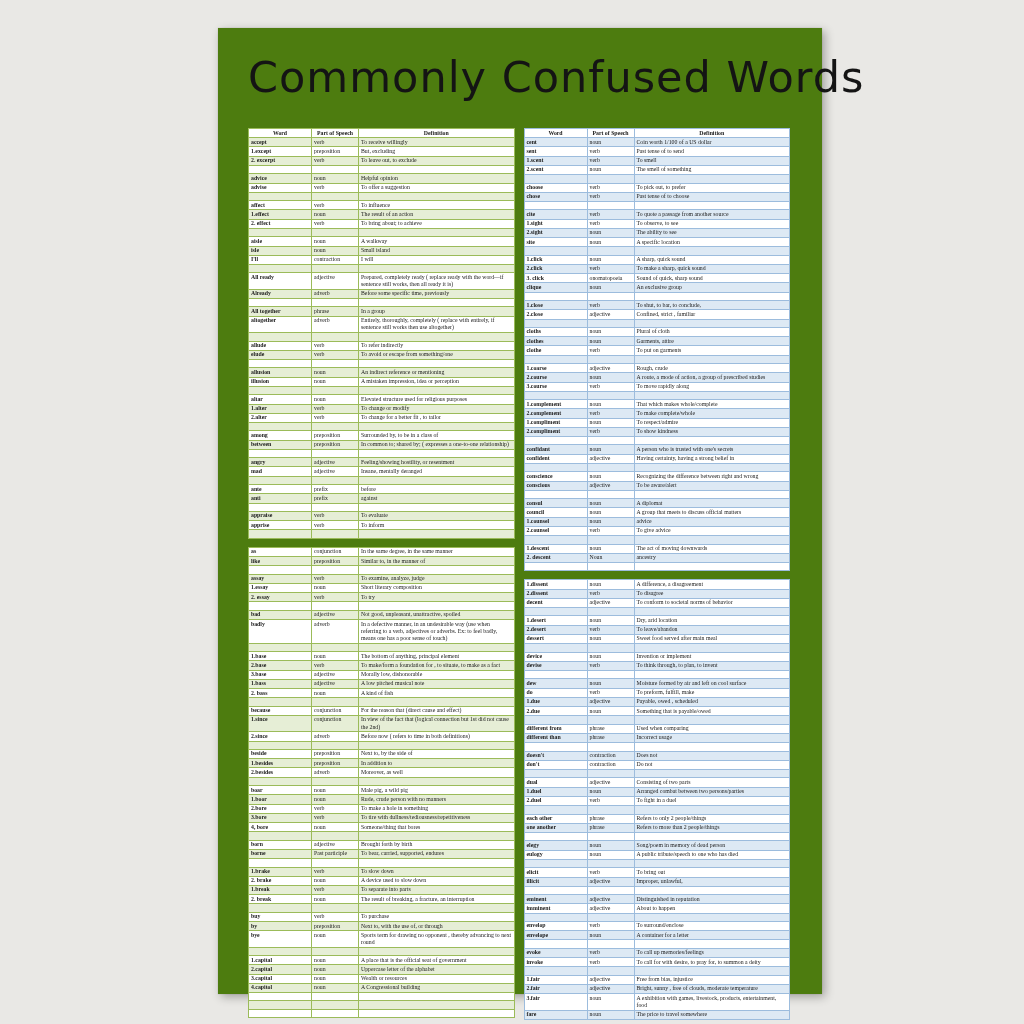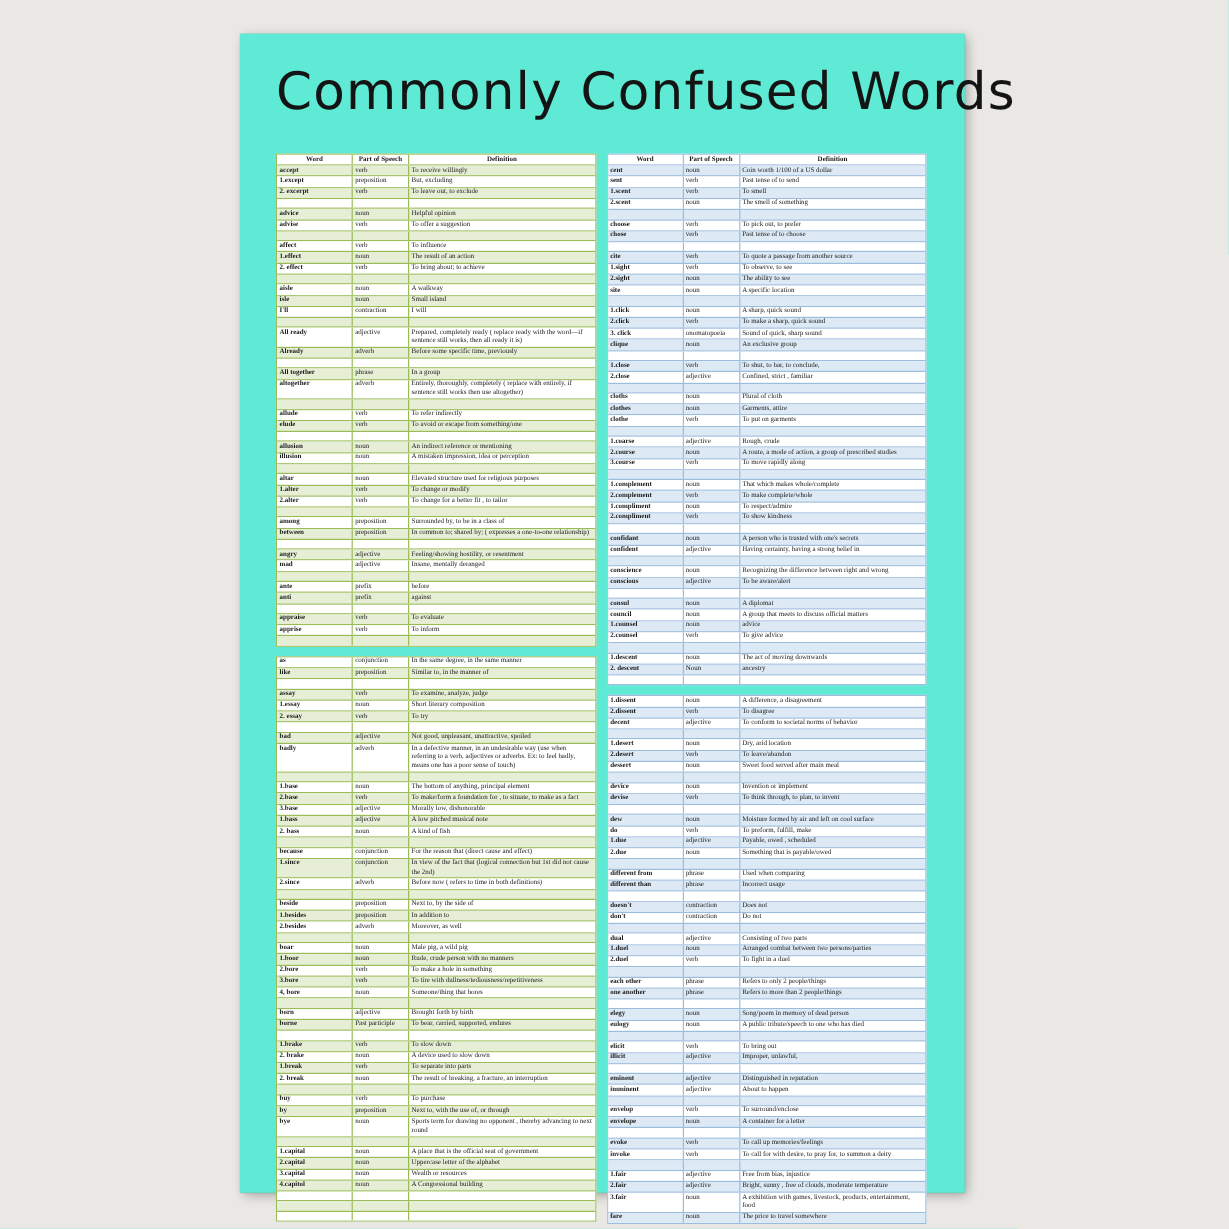--- a/index.html
+++ b/index.html
@@ -1,18 +1,18 @@
 <!DOCTYPE html>
 <html><head>
 <meta charset="utf-8">
 <style>
   html,body{margin:0;padding:0;}
   body{width:1024px;height:1024px;background:#e9e8e5;font-family:"Liberation Serif",serif;}
   .page{position:relative;width:1024px;height:1024px;overflow:hidden;}
-  .poster{position:absolute;left:200px;top:28px;width:604px;height:966px;background:#5eead4;
+  .poster{position:absolute;left:218px;top:28px;width:604px;height:966px;background:#4d7c0f;
           box-shadow:3px 3px 9px rgba(0,0,0,0.30),0 0 1px #b5b3ae;}
   .title{position:absolute;left:30px;top:24px;font-family:"DejaVu Sans",sans-serif;
          font-size:43px;color:#141414;letter-spacing:1px;white-space:nowrap;}
   .cols{position:absolute;left:30px;top:100px;width:542px;display:flex;gap:9px;align-items:flex-start;}
   .col{flex:1;min-width:0;}
   .tbl{display:flex;flex-direction:column;background:#ffffff;border:1.4px solid var(--bc);}
   .tbl.gap-above{margin-top:8px;}
   .tbl.green{--bc:#9bbb59;--tint:#e6eed6;}
   .tbl.blue{--bc:#9cbcdd;--tint:#dde9f4;}
   .trow{display:flex;border-bottom:1px solid var(--bc);min-height:7.4px;background:#fff;}

